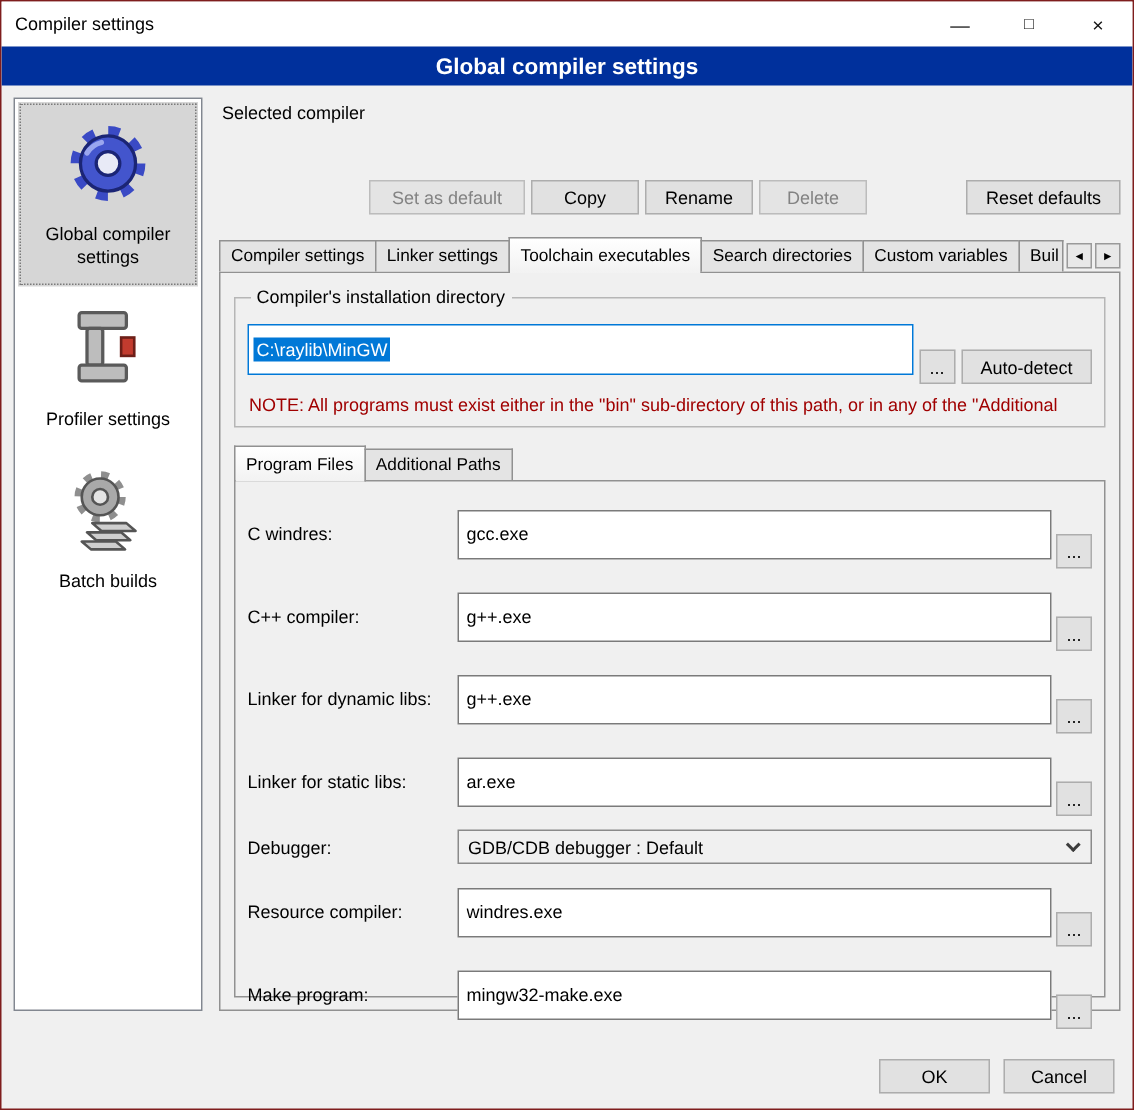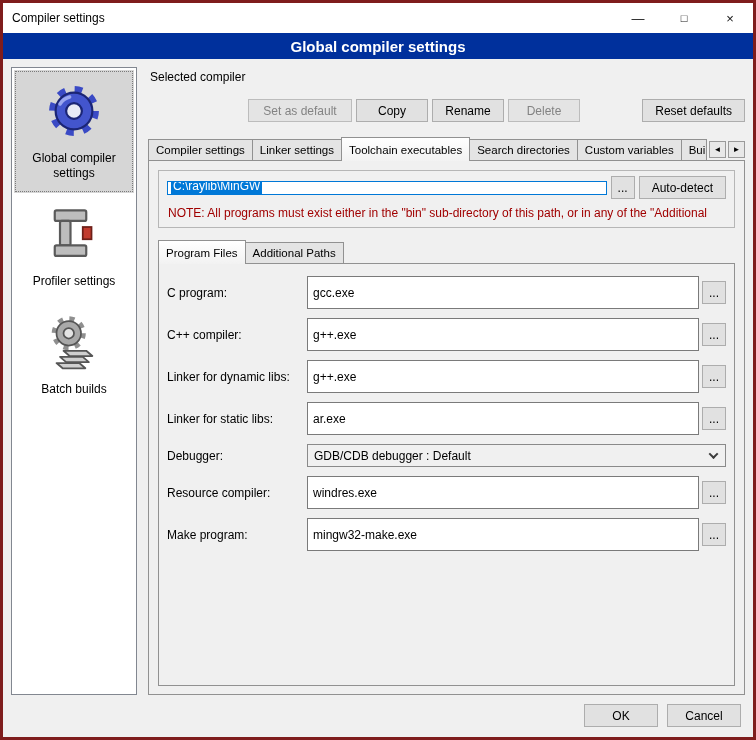--- a/index.html
+++ b/index.html
@@ -2,21 +2,21 @@
 <html><head>
 <meta charset="utf-8">
 <style>
   * { box-sizing: border-box; }
   html, body { margin: 0; padding: 0; background: #cfcfcf; }
   body { font-family: "Liberation Sans", sans-serif; font-size: 12px; color: #000; }
 
   .window {
     width: 756px; height: 740px;
     background: #f0f0f0;
-    border: 3px solid #7f1d1d;
+    border: 1px solid #7f1d1d;
     display: flex; flex-direction: column;
     overflow: hidden;
   }
 
   
   .titlebar { height: 30px; background: #ffffff; display: flex; align-items: center; flex: 0 0 auto; }
   .title-text { flex: 1; padding-left: 9px; font-size: 12px; }
   .tb-btns { display: flex; height: 100%; }
   .tb-btn { width: 46px; height: 100%; display: flex; align-items: center; justify-content: center; font-size: 13px; color: #111; cursor: default; }
   .tb-btn.maxi span { font-size: 11px; }
@@ -59,21 +59,21 @@
   .chev {
     width: 7px; height: 7px;
     border-right: 2px solid #3c3c3c; border-bottom: 2px solid #3c3c3c;
     transform: rotate(45deg) translate(-1px,-1px);
     flex: 0 0 auto; margin-left: 8px;
   }
 
   .btn {
     font-family: inherit; font-size: 12px;
     background: #e1e1e1; border: 1px solid #adadad;
-    height: 23px; padding: 0 12px; cursor: default; color: #000;
+    height: 23px; padding: 0 12px; cursor: default; color: #000; margin-top: 23px;
   }
   .btn:disabled { color: #838383; border-color: #bcbcbc; background: #e4e4e4; }
   .btn-row { display: flex; gap: 4px; margin: 10px 0 6px 0; align-items: center; }
   .btn-row .btn { min-width: 72px; }
   .btn-row .first { margin-left: 100px; min-width: 104px; }
   .btn-row .reset { margin-left: auto; min-width: 100px; }
 
   
   .tabbar { display: flex; align-items: flex-end; margin-top: 9px; position: relative; z-index: 2; }
   .tab {
@@ -99,22 +99,22 @@
     padding: 9px 7px 8px 7px; display: flex; flex-direction: column; min-height: 0;
   }
 
   fieldset.group {
     border: 1px solid #b6b6b6; margin: 0 2px 8px 2px; padding: 3px 8px 5px 8px;
   }
   fieldset.group legend { font-size: 12px; padding: 0 4px; margin-left: 2px; }
 
   .dir-row { display: flex; align-items: center; gap: 4px; margin-top: 2px; }
   .textbox {
-    flex: 1; height: 14px; background: #ffffff; border: 1px solid #0078d7;
-    display: flex; align-items: flex-end; padding: 0 3px; overflow: hidden; cursor: text;
+    flex: 1; height: 34px; background: #ffffff; border: 1px solid #0078d7;
+    display: flex; align-items: center; padding: 0 3px; overflow: hidden; cursor: text;
   }
   .sel-text { background: #0078d7; color: #ffffff; padding: 1px 2px; white-space: nowrap; }
   .browse { min-width: 24px; padding: 0 6px; }
   .autodetect { min-width: 80px; }
 
   .note {
     color: #a00000; margin: 7px 1px 2px 1px;
     white-space: nowrap; overflow: hidden;
   }
 
@@ -220,39 +220,40 @@
         <div class="tab cut">Buil</div>
         <div class="tab-arrows">
           <div class="arrow-btn">◄</div>
           <div class="arrow-btn">►</div>
         </div>
       </div>
 
       <div class="panel">
 
         <fieldset class="group">
+          <legend>Compiler's installation directory</legend>
           <div class="dir-row">
             <div class="textbox">
               <span class="sel-text">C:\raylib\MinGW</span>
             </div>
             <button class="btn browse">...</button>
             <button class="btn autodetect">Auto-detect</button>
           </div>
           <div class="note">NOTE: All programs must exist either in the "bin" sub-directory of this path, or in any of the "Additional</div>
         </fieldset>
 
         <div class="subtabbar">
           <div class="tab active">Program Files</div>
           <div class="tab">Additional Paths</div>
         </div>
 
         <div class="subpanel">
 
           <div class="frow">
-            <span class="flabel">C program:</span>
+            <span class="flabel">C windres:</span>
             <input class="tinput" value="gcc.exe" style="">
             <button class="btn browse">...</button>
           </div>
 
           <div class="frow">
             <span class="flabel">C++ compiler:</span>
             <input class="tinput" value="g++.exe" style="">
             <button class="btn browse">...</button>
           </div>
 

